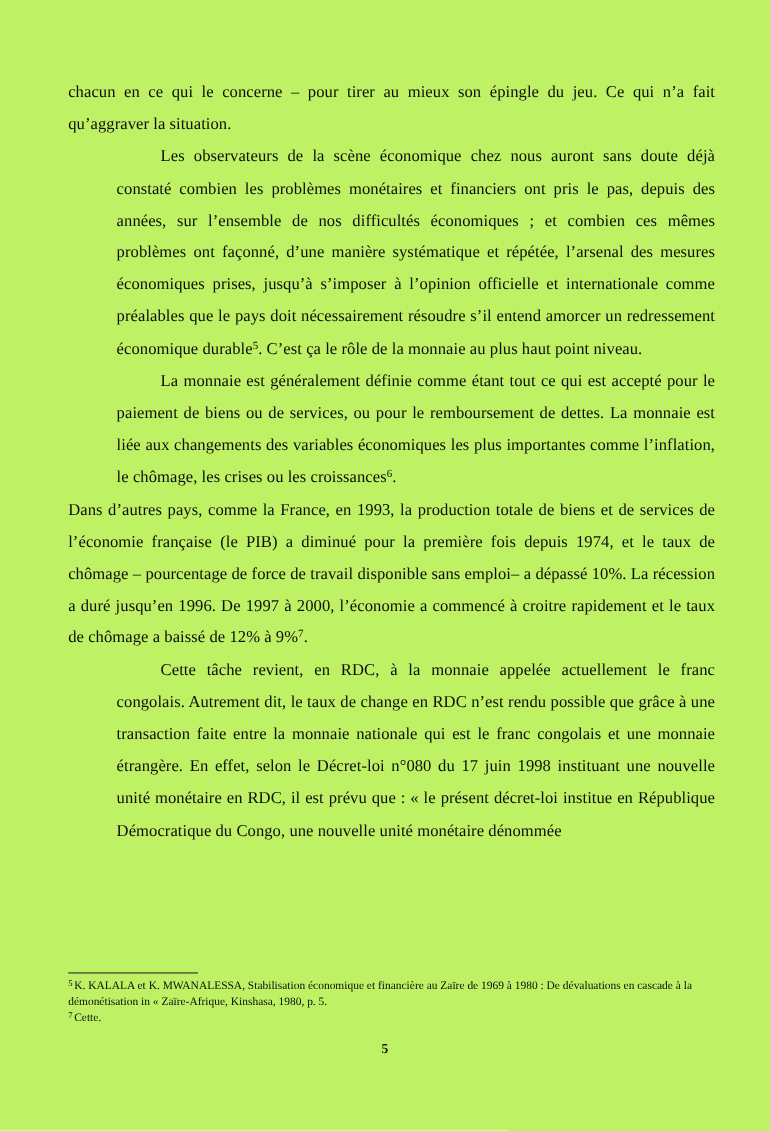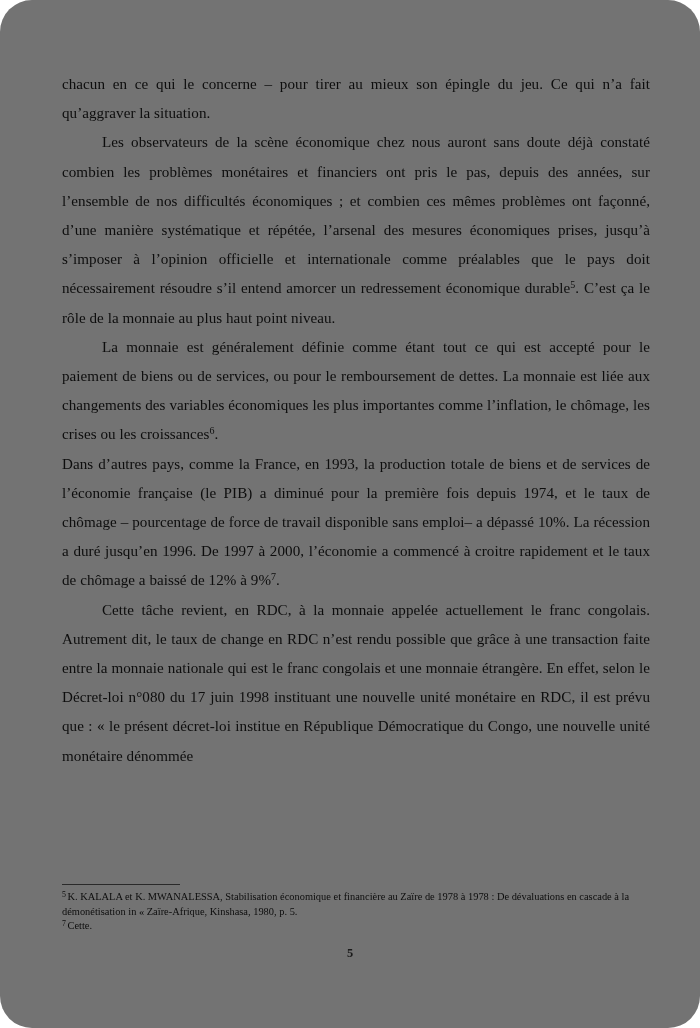--- a/index.html
+++ b/index.html
@@ -10,42 +10,42 @@
   }
   body {
     font-family: "Liberation Serif", "DejaVu Serif", serif;
     color: #0d0d0d;
   }
   .page {
     position: relative;
     width: 700px;
     height: 1028px;
     margin: 0 auto;
-    background: #737373;
+    background: #bef264;
     overflow: hidden;
     box-sizing: border-box;
-    border-radius: 32px;
   }
   .content {
     position: absolute;
     left: 62px;
     top: 70px;
     width: 588px;
   }
   .body-par {
     margin: 0;
     font-size: 15.1px;
     line-height: 29.2px;
     text-align: justify;
     text-justify: inter-word;
     hyphens: none;
     letter-spacing: 0.05px;
   }
   .body-par.indent {
     text-indent: 40px;
+    margin-left: 44px;
   }
   .body-par.noindent {
     text-indent: 0;
   }
   sup.fn {
     font-size: 0.66em;
     line-height: 0;
     vertical-align: 0.48em;
   }
   .footnote-area {
@@ -102,21 +102,21 @@
 
 
 
     <p class="body-par indent">Cette tâche revient, en RDC, à la monnaie appelée actuellement le franc congolais. Autrement dit, le taux de change en RDC n’est rendu possible que grâce à une transaction faite entre la monnaie nationale qui est le franc congolais et une monnaie étrangère. En effet, selon le Décret-loi n°080 du 17 juin 1998 instituant une nouvelle unité monétaire en RDC, il est prévu que : « le présent décret-loi institue en République Démocratique du Congo, une nouvelle unité monétaire dénommée</p>
 
   </div>
 
   <div class="footnote-area">
     <hr class="footnote-rule">
 
-    <p class="footnote"><sup class="fnmark">5</sup><span>K. KALALA et K. MWANALESSA, Stabilisation économique et financière au Zaïre de 1978 à 1978 : De dévaluations en cascade à la démonétisation in « Zaïre-Afrique, Kinshasa, 1980, p. 5.</span></p>
+    <p class="footnote"><sup class="fnmark">5</sup><span>K. KALALA et K. MWANALESSA, Stabilisation économique et financière au Zaïre de 1969 à 1980 : De dévaluations en cascade à la démonétisation in « Zaïre-Afrique, Kinshasa, 1980, p. 5.</span></p>
 
 
     <p class="footnote"><sup class="fnmark">7</sup><span>Cette.</span></p>
   </div>
 
   <div class="page-number">5</div>
 
 </div>
 
 </body></html>

